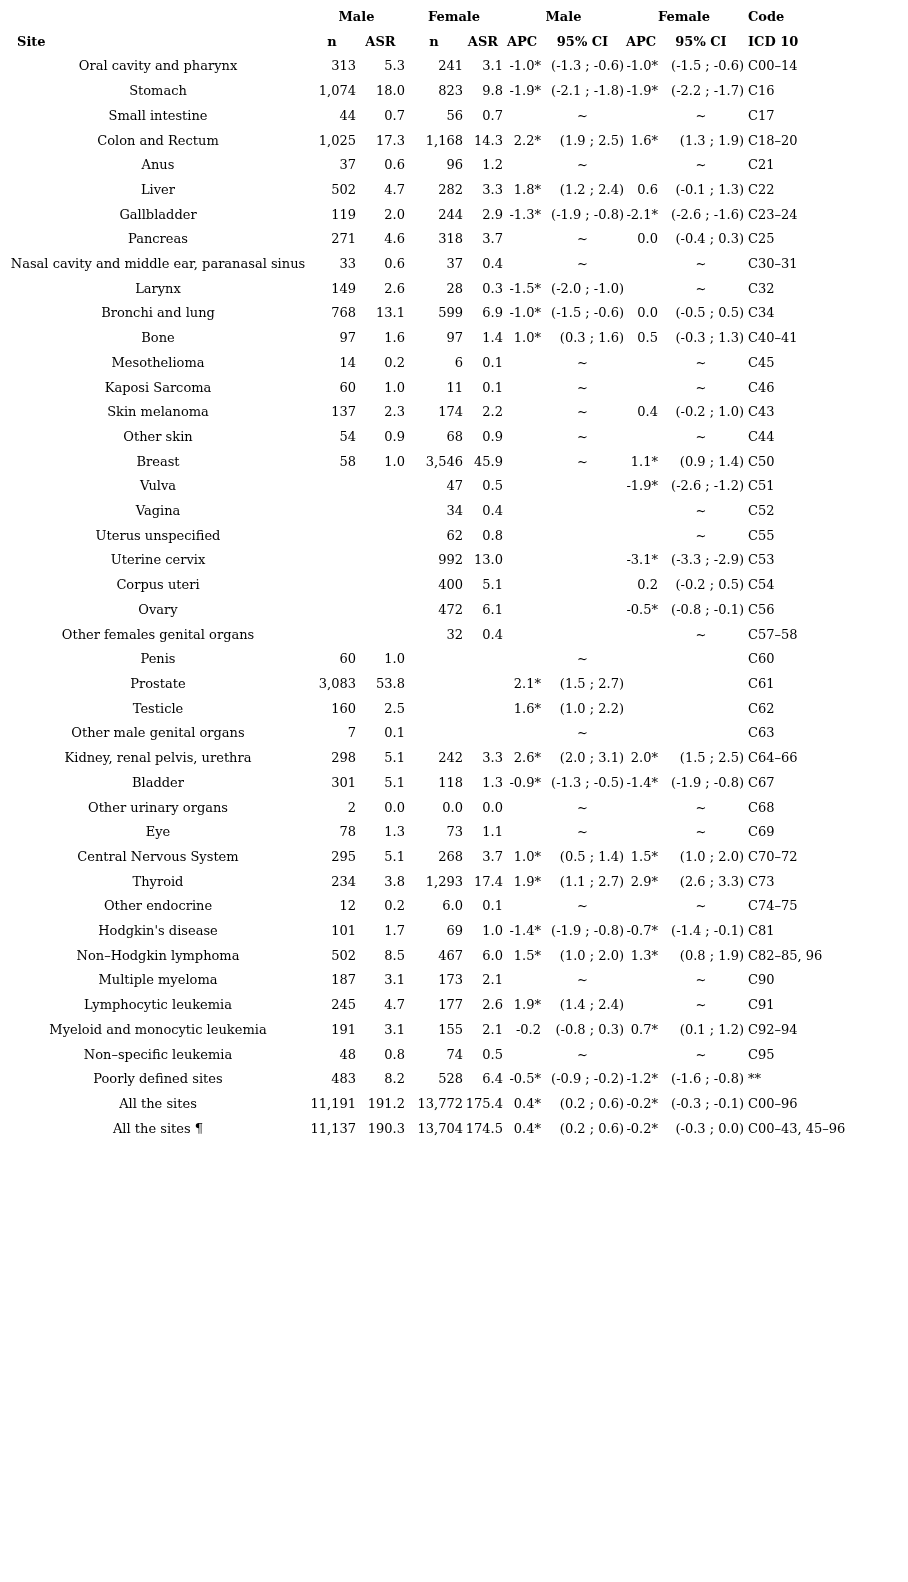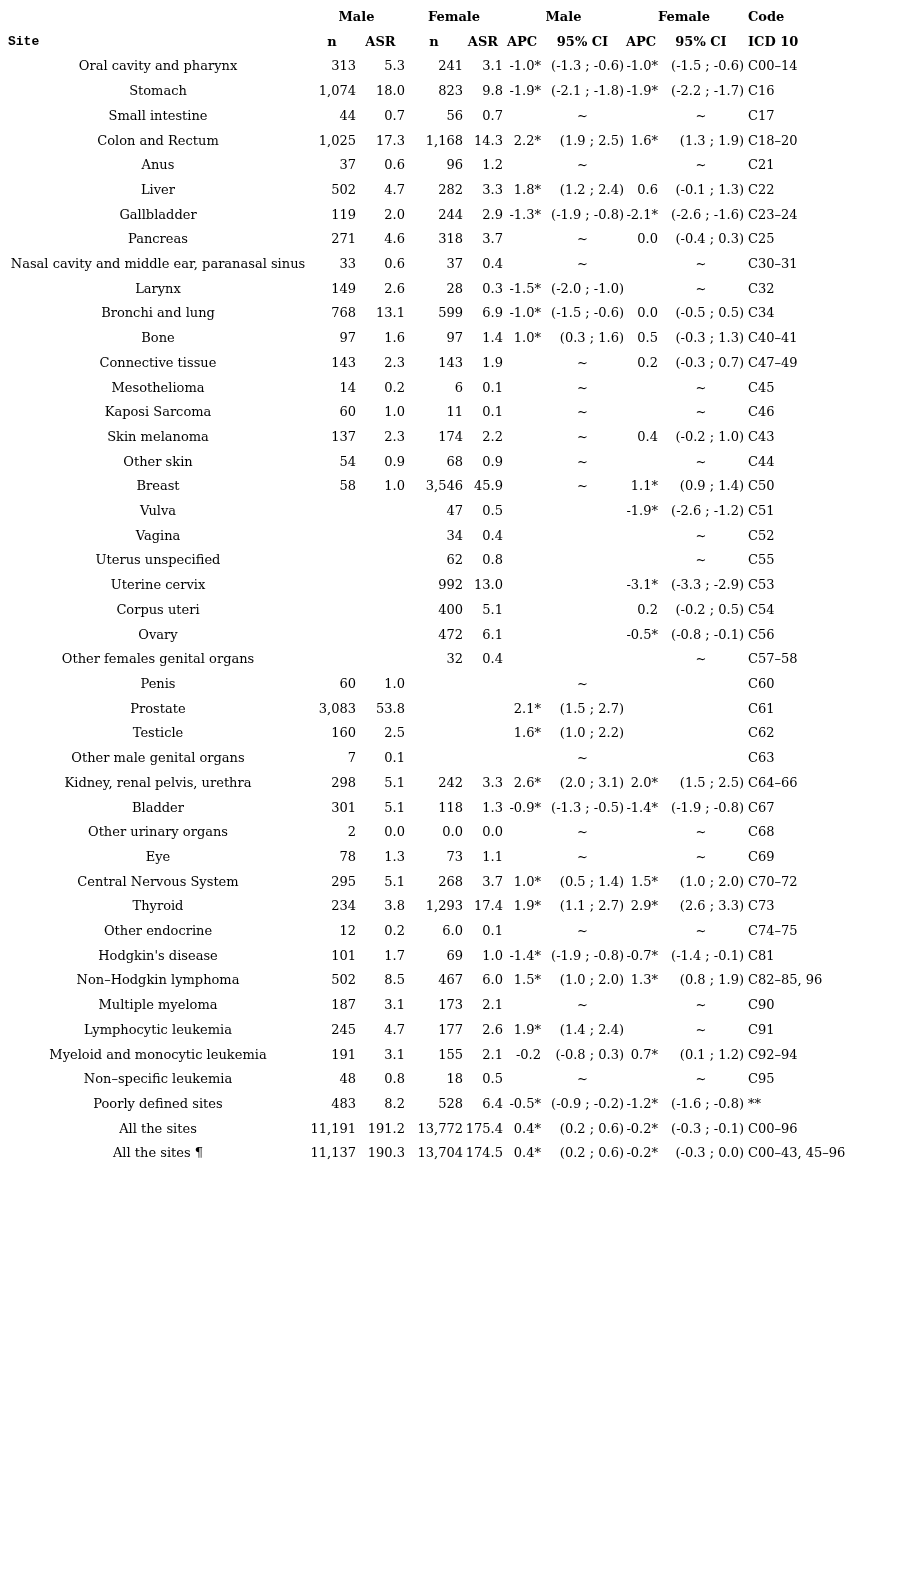--- a/index.html
+++ b/index.html
@@ -30,21 +30,21 @@
     overflow: hidden;
   }
   th { font-weight: bold; }
   .site  { text-align: center;  padding-left: 8px; }
   .num   { text-align: right; }
   .ci    { text-align: right; }
   .tilde { text-align: center; }
   .code  { text-align: left;  padding-left: 4px; }
   thead th.group { text-align: center; }
   thead th.sub   { text-align: center; }
-  thead th.siteh { text-align: left; padding-left: 8px; font-family: Liberation Mono, monospace; }
+  thead th.siteh { text-align: left; padding-left: 17px; }
   thead th.codeh { text-align: left; padding-left: 4px; }
 </style>
 </head>
 <body>
 
 <div class="page">
   <table>
     <colgroup>
       <col style="width:308px">
       <col style="width:48px">
@@ -218,32 +218,20 @@
           <td class="num">1.6</td>
           <td class="num">97</td>
           <td class="num">1.4</td>
           <td class="num">1.0*</td>
           <td class="ci">(0.3 ; 1.6)</td>
           <td class="num">0.5</td>
           <td class="ci">(-0.3 ; 1.3)</td>
           <td class="code">C40–41</td>
         </tr>
         <tr>
-          <td class="site">Connective tissue</td>
-          <td class="num">143</td>
-          <td class="num">2.3</td>
-          <td class="num">143</td>
-          <td class="num">1.9</td>
-          <td class="num"></td>
-          <td class="ci tilde">~</td>
-          <td class="num">0.2</td>
-          <td class="ci">(-0.3 ; 0.7)</td>
-          <td class="code">C47–49</td>
-        </tr>
-        <tr>
           <td class="site">Mesothelioma</td>
           <td class="num">14</td>
           <td class="num">0.2</td>
           <td class="num">6</td>
           <td class="num">0.1</td>
           <td class="num"></td>
           <td class="ci tilde">~</td>
           <td class="num"></td>
           <td class="ci tilde">~</td>
           <td class="code">C45</td>
@@ -569,21 +557,21 @@
           <td class="num">-0.2</td>
           <td class="ci">(-0.8 ; 0.3)</td>
           <td class="num">0.7*</td>
           <td class="ci">(0.1 ; 1.2)</td>
           <td class="code">C92–94</td>
         </tr>
         <tr>
           <td class="site">Non–specific leukemia</td>
           <td class="num">48</td>
           <td class="num">0.8</td>
-          <td class="num">18</td>
+          <td class="num">74</td>
           <td class="num">0.5</td>
           <td class="num"></td>
           <td class="ci tilde">~</td>
           <td class="num"></td>
           <td class="ci tilde">~</td>
           <td class="code">C95</td>
         </tr>
         <tr>
           <td class="site">Poorly defined sites</td>
           <td class="num">483</td>

